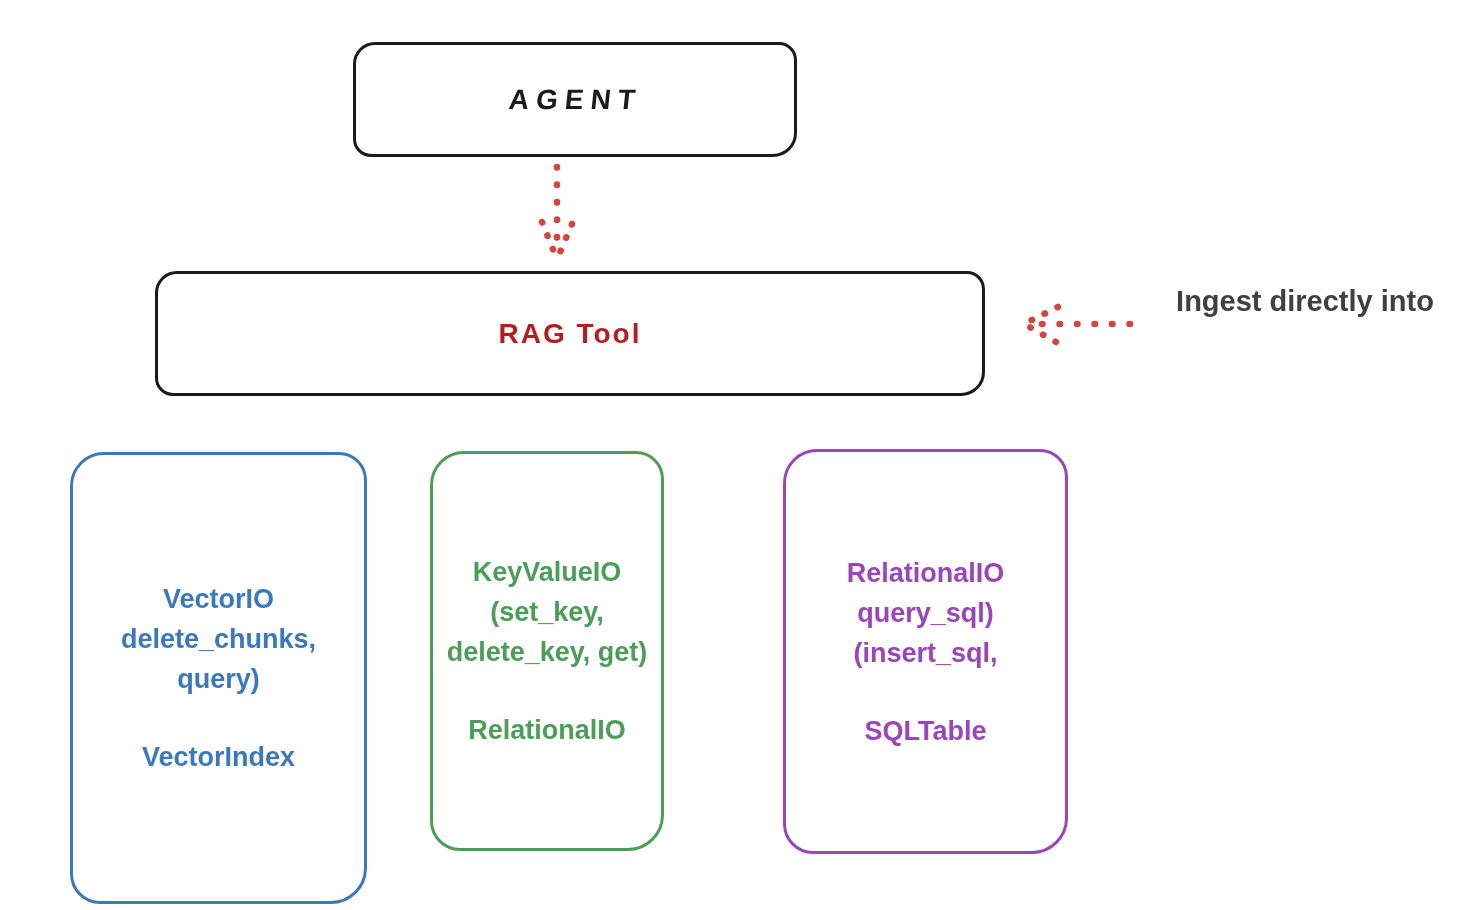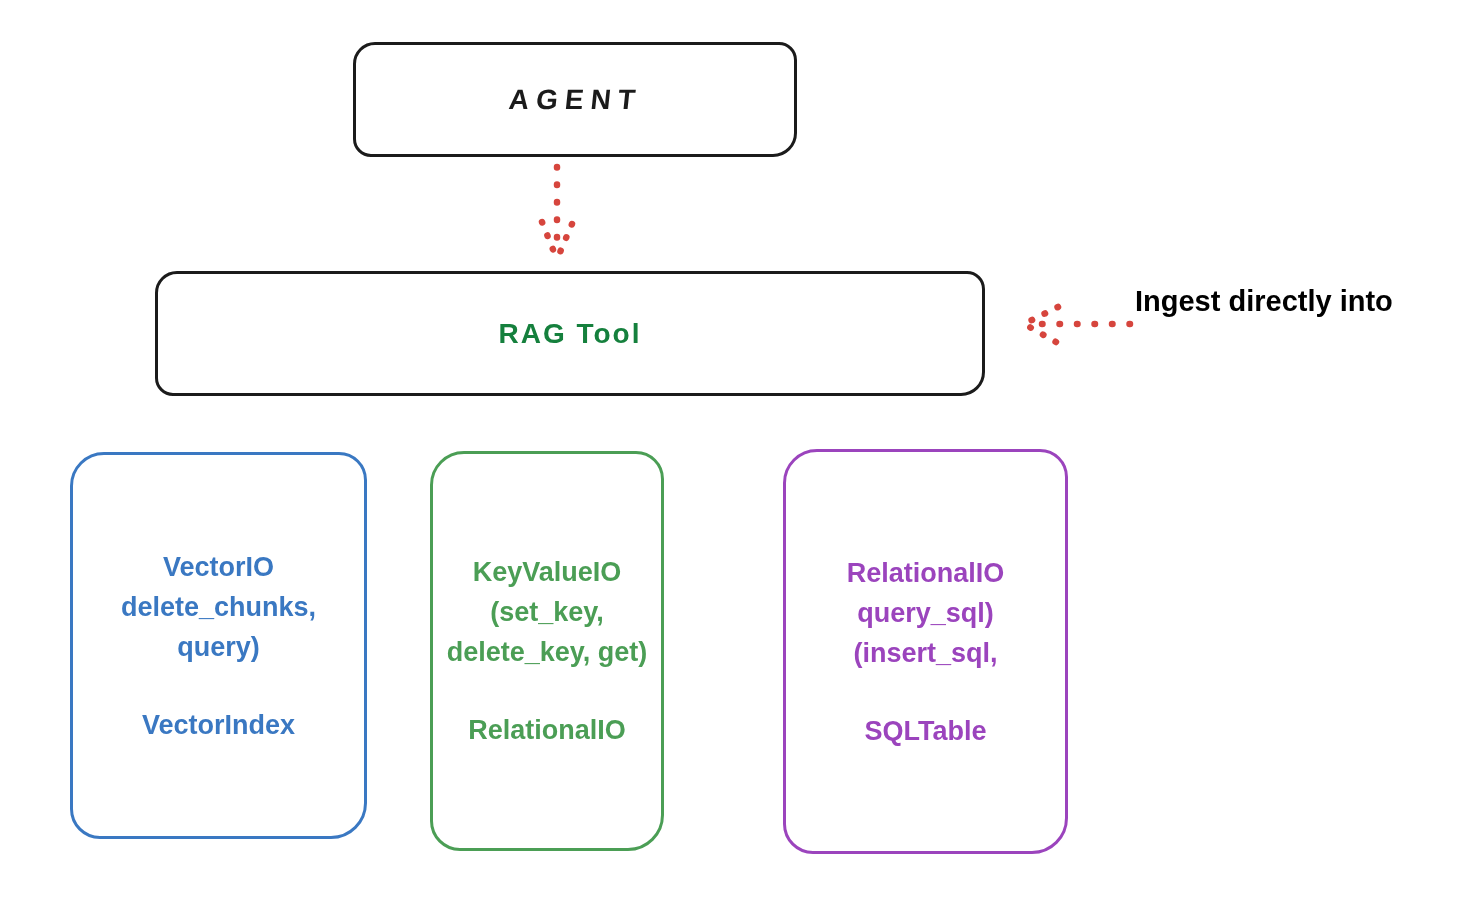--- a/index.html
+++ b/index.html
@@ -40,43 +40,44 @@
     transform: skewX(-6deg);
   }
   .rag-box {
     left: 155px; top: 271px;
     width: 830px; height: 125px;
   }
   .rag-label {
     font-size: 28px;
     font-weight: 600;
     letter-spacing: 2px;
-    color: #15803d;
+    color: #b91c1c;
   }
   
   .store-box {
     border-width: 3.5px;
     border-style: solid;
     border-radius: 34px 28px 36px 30px;
     flex-direction: column;
     text-align: center;
     font-size: 27px;
     font-weight: 600;
     line-height: 40px;
   }
-  .box-blue   { left: 70px;  top: 452px; width: 297px; height: 387px; border-color: #3a78c2; color: #3a78c2; }
+  .box-blue   { left: 70px;  top: 452px; width: 297px; height: 452px; border-color: #3a78c2; color: #3a78c2; }
   .box-green  { left: 430px; top: 451px; width: 234px; height: 400px; border-color: #4b9e55; color: #4b9e55; }
   .box-purple { left: 783px; top: 449px; width: 285px; height: 405px; border-color: #9b44bd; color: #9b44bd; }
   .store-footer { margin-top: 38px; }
   
   .annotation {
     position: absolute;
     left: 1135px; top: 282px;
     width: 340px;
-    color: #000000;
+    text-align: center;
+    color: #404040;
     font-size: 29px;
     font-weight: 700;
     line-height: 38px;
   }
   .arrow-svg { position: absolute; }
   .arrow-svg line {
     stroke: #d6453d;
     stroke-width: 6.5;
     stroke-linecap: round;
     fill: none;

